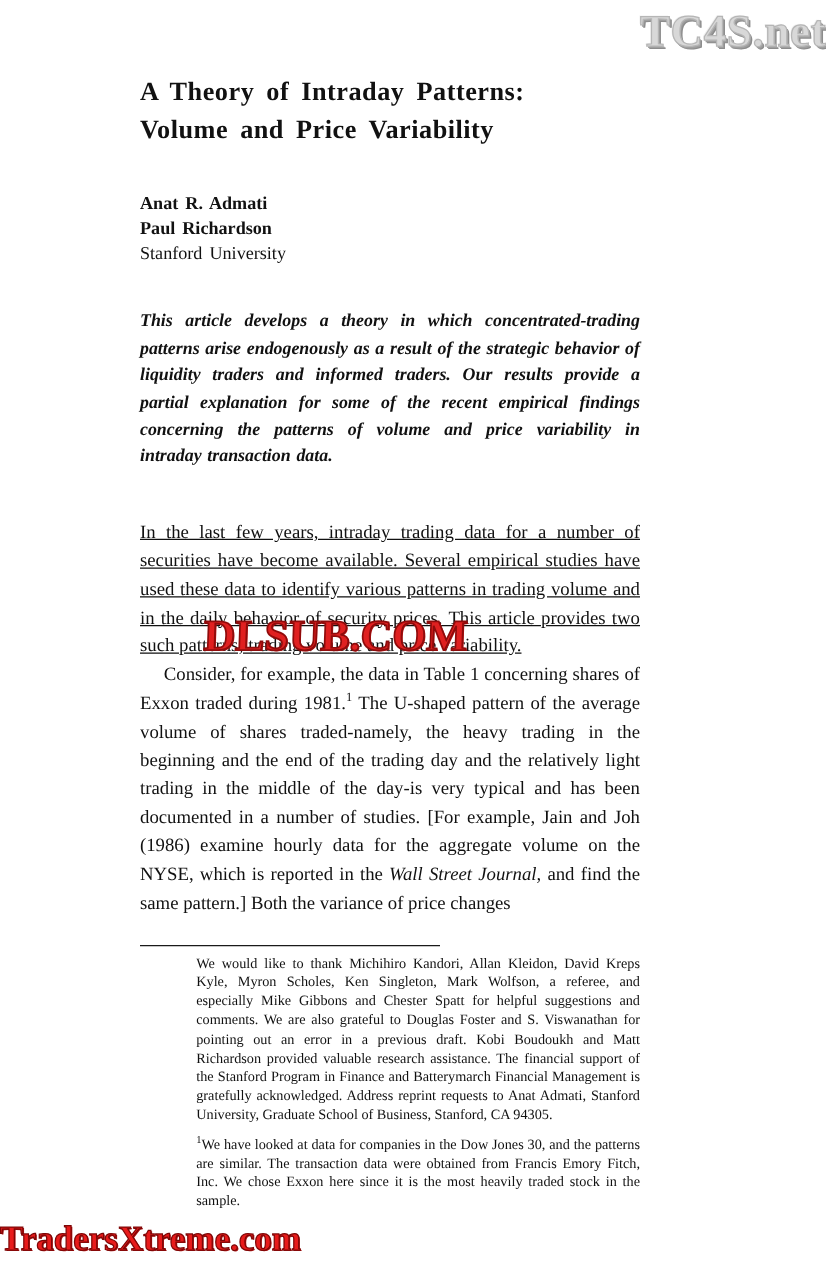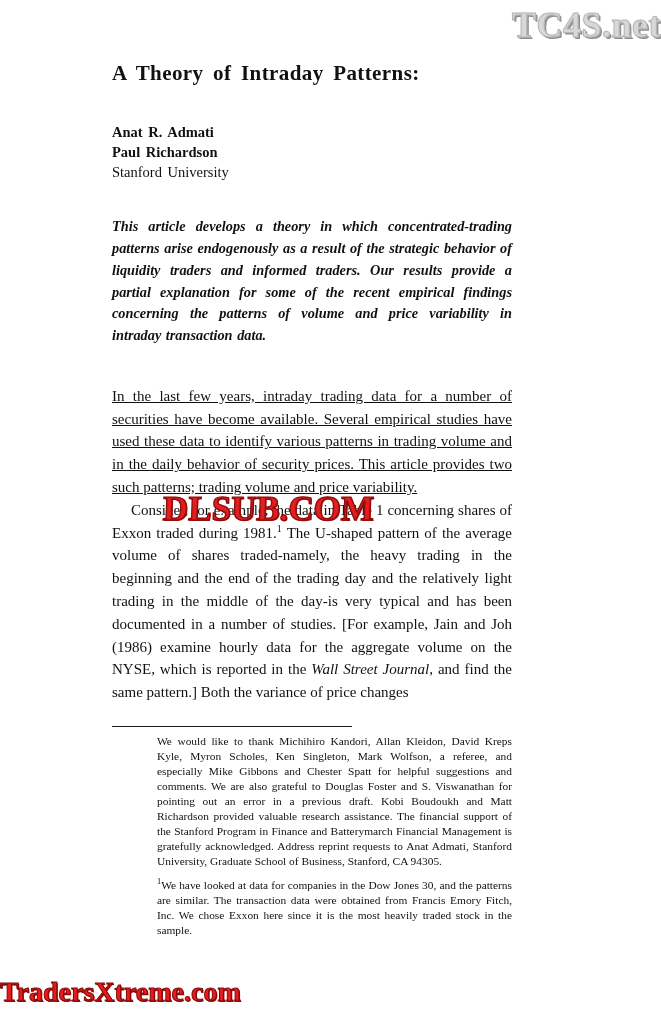--- a/index.html
+++ b/index.html
@@ -157,20 +157,21 @@
 <body>
 
 <div class="page">
 
   <div class="wm-top">TC4S.net</div>
 
   <div class="content">
 
     <div class="title">
       <span>A  Theory  of  Intraday  Patterns:</span>
+      <span class="line2">Volume  and  Price  Variability</span>
     </div>
 
     <div class="authors">
       <div>Anat  R.  Admati</div>
       <div>Paul  Richardson</div>
       <div class="affiliation">Stanford  University</div>
     </div>
 
     <div class="abstract">This article develops a theory in which concentrated-trading patterns arise endogenously as a result of the strategic behavior of liquidity traders and informed traders. Our results provide a partial explanation for some of the recent empirical findings concerning the patterns of volume and price variability in intraday transaction data.</div>
 

